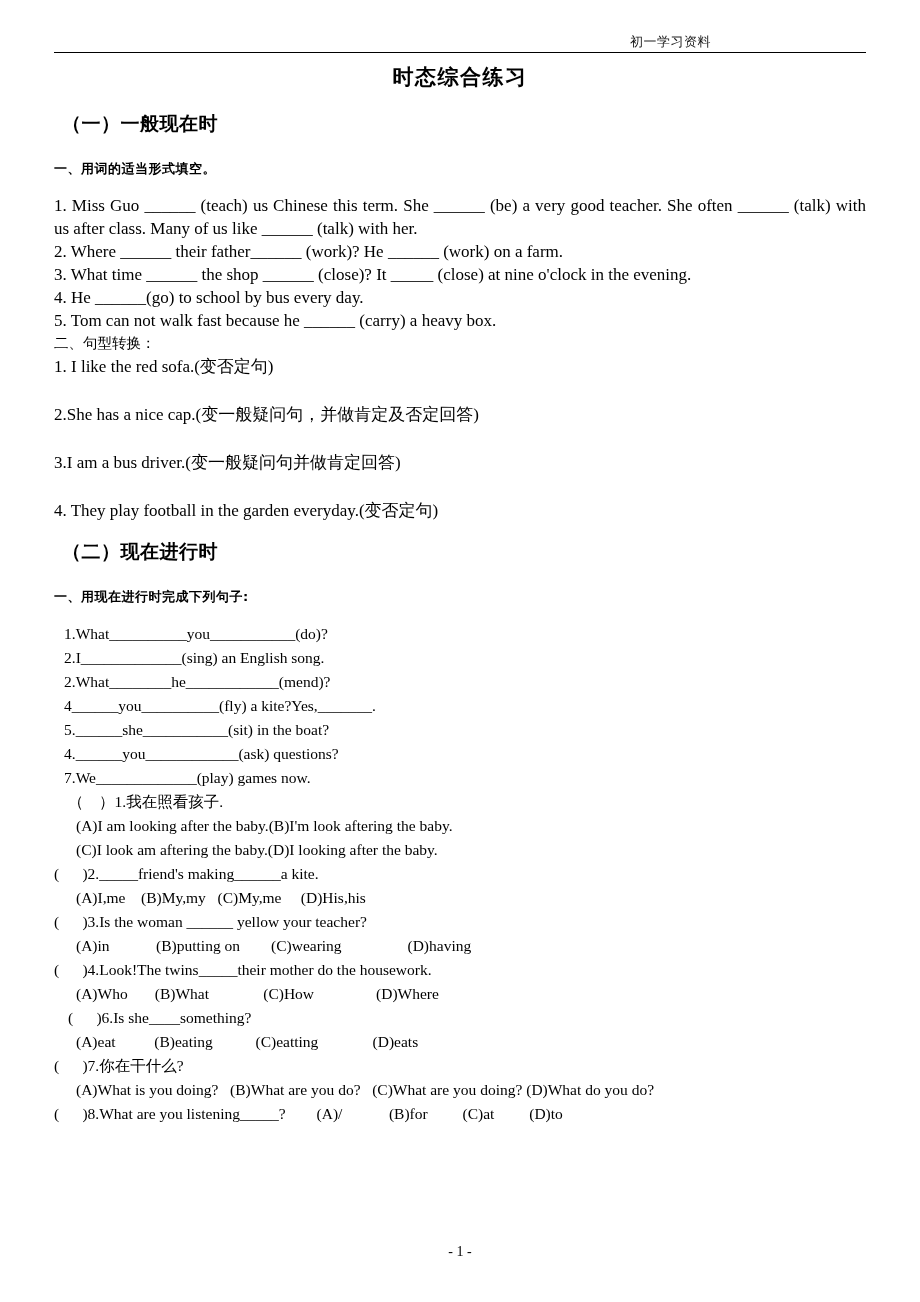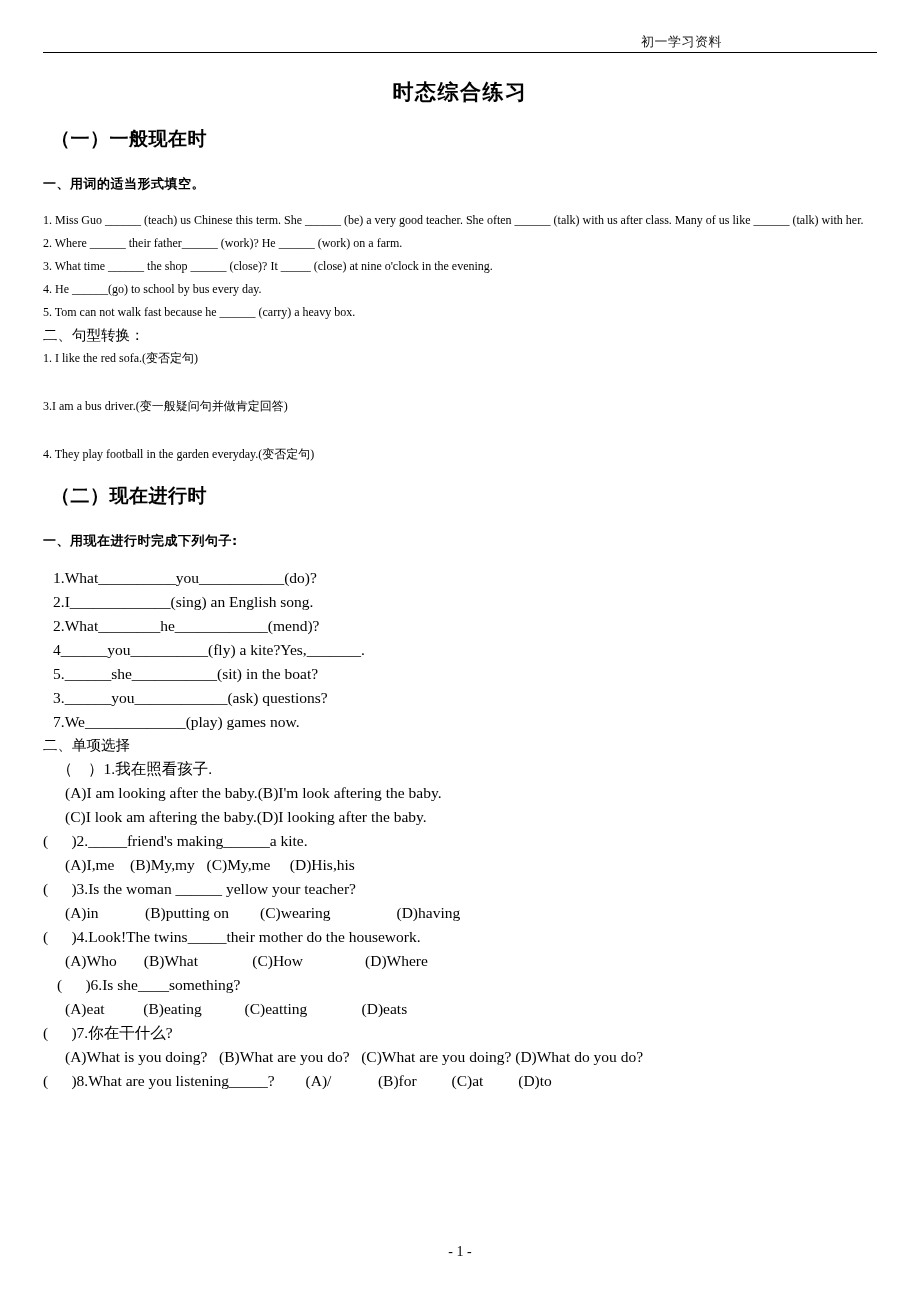--- a/index.html
+++ b/index.html
@@ -14,21 +14,21 @@
     position: relative;
     font-family: "Liberation Serif", "DejaVu Serif", serif;
     color: #000000;
     overflow: hidden;
   }
   .page {
     position: relative;
     width: 920px;
     height: 1302px;
     box-sizing: border-box;
-    padding: 0 43px;
+    padding: 0 54px;
   }
 
   
   .header {
     padding-top: 34px;
     text-align: right;
     padding-right: 155px;
   }
   .header-text {
     font-family: "Liberation Serif", "DejaVu Serif", serif;
@@ -44,21 +44,21 @@
   }
 
   
   .doc-title {
     text-align: center;
     font-family: "DejaVu Sans", "Liberation Sans", sans-serif;
     font-weight: bold;
     font-size: 21px;
     line-height: 26px;
     letter-spacing: 1.5px;
-    margin-top: 26px;
+    margin-top: 11px;
   }
 
   
   .sec-heading {
     font-family: "DejaVu Sans", "Liberation Sans", sans-serif;
     font-weight: bold;
     font-size: 19px;
     line-height: 23px;
     letter-spacing: 0.5px;
     margin-top: 22px;
@@ -73,21 +73,21 @@
     margin-top: 22px;
     padding-left: 0px;
   }
   .sec-heading.tight { margin-top: 26px; }
 
   
   .body-block {
     margin-top: 14px;
   }
   .line {
-    font-size: 12px;
+    font-size: 17px;
     line-height: 23px;
     white-space: pre-wrap;
     text-align: justify;
   }
   .line.cjk {
     font-family: "DejaVu Sans", "Liberation Sans", sans-serif;
     font-size: 14.5px;
   }
   .line.just {
     text-align: justify;
@@ -136,38 +136,38 @@
     <div class="line">2. Where ______ their father______ (work)? He ______ (work) on a farm.</div>
     <div class="line">3. What time ______ the shop ______ (close)? It _____ (close) at nine o'clock in the evening.</div>
     <div class="line">4. He ______(go) to school by bus every day.</div>
     <div class="line">5. Tom can not walk fast because he ______ (carry) a heavy box.</div>
   </div>
 
   <div class="line cjk">二、句型转换：</div>
 
   <div>
     <div class="line">1. I like the red sofa.(变否定句)</div>
+    <div class="line spaced">2.She has a nice cap.(变一般疑问句，并做肯定及否定回答)</div>
     <div class="line spaced">3.I am a bus driver.(变一般疑问句并做肯定回答)</div>
     <div class="line spaced">4. They play football in the garden everyday.(变否定句)</div>
   </div>
 
   <div class="sec-heading tight" style="margin-top:18px">（二）现在进行时</div>
   <div class="sub-heading">一、用现在进行时完成下列句子:</div>
 
   <div class="body-block fill-list">
     <div class="line">1.What__________you___________(do)?</div>
     <div class="line">2.I_____________(sing) an English song.</div>
     <div class="line">2.What________he____________(mend)?</div>
     <div class="line">4______you__________(fly) a kite?Yes,_______.</div>
     <div class="line">5.______she___________(sit) in the boat?</div>
-    <div class="line">3.______you____________(ask) questions?</div>
+    <div class="line">4.______you____________(ask) questions?</div>
     <div class="line">7.We_____________(play) games now.</div>
   </div>
 
-  <div class="line cjk">二、单项选择</div>
 
   <div class="mc-list">
     <div class="line indent1">（    ）1.我在照看孩子.</div>
     <div class="line indent2">(A)I am looking after the baby.(B)I'm look aftering the baby.</div>
     <div class="line indent2">(C)I look am aftering the baby.(D)I looking after the baby.</div>
 
     <div class="line">(      )2._____friend's making______a kite.</div>
     <div class="line indent2">(A)I,me    (B)My,my   (C)My,me     (D)His,his</div>
 
     <div class="line">(      )3.Is the woman ______ yellow your teacher?</div>

